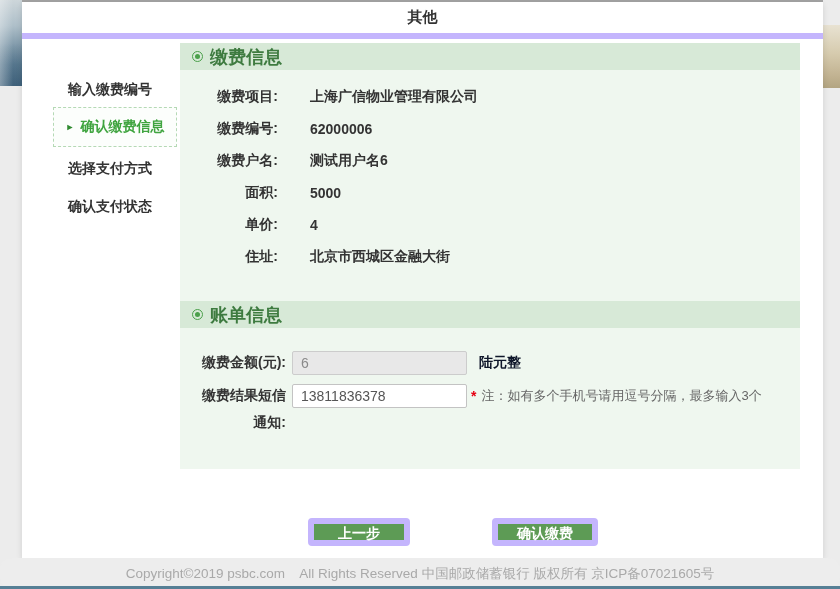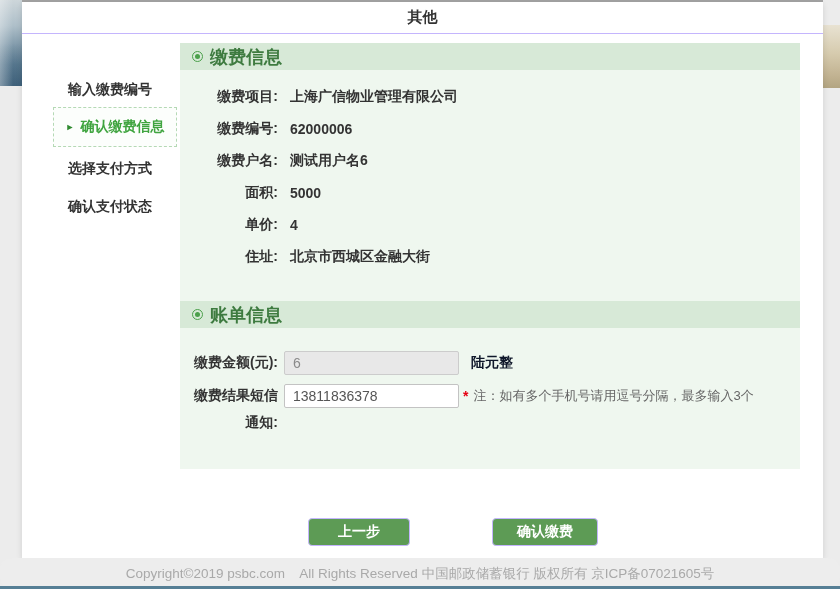--- a/index.html
+++ b/index.html
@@ -21,21 +21,21 @@
   .photo-right{
     position:absolute;right:0;top:25px;width:17px;height:63px;
     background:linear-gradient(180deg,#e8e2d2 0%,#d6cbae 45%,#c2b392 80%,#b3a582 100%);
   }
   .top-edge{position:absolute;left:22px;top:0;width:801px;height:2px;background:#a3a3a3;}
   
   .panel{
     position:absolute;left:22px;top:2px;width:801px;height:556px;
     background:#ffffff;box-shadow:0 2px 6px rgba(0,0,0,0.12);
   }
-  .title-bar{height:31px;border-bottom:1px solid #c4b5fd;display:flex;align-items:center;justify-content:center;}
+  .title-bar{height:31px;border-bottom:6px solid #c4b5fd;display:flex;align-items:center;justify-content:center;}
   .title-bar .title{font-size:15px;font-weight:bold;color:#333;}
   
   .side-item{position:absolute;left:46px;height:18px;line-height:18px;
     font-size:14px;font-weight:bold;color:#333;cursor:pointer;}
   .side-item.i1{top:78px;}
   .side-item.i3{top:157px;}
   .side-item.i4{top:195px;}
   .side-active{
     position:absolute;left:31px;top:105px;width:124px;height:40px;
     background:#fcfefc;border:1px dashed #b5d9b5;box-sizing:border-box;
@@ -47,41 +47,41 @@
   .content{
     position:absolute;left:158px;top:41px;width:620px;height:426px;
     background:#eff7ef;
   }
   .section-bar{height:27px;background:#d7e9d7;display:flex;align-items:center;padding-left:12px;box-sizing:border-box;}
   .radio-icon{width:9px;height:9px;border:1px solid #4ba04b;border-radius:50%;position:relative;margin-right:7px;flex:0 0 auto;}
   .radio-icon:after{content:"";position:absolute;left:2px;top:2px;width:5px;height:5px;border-radius:50%;background:#4ba04b;}
   .section-title{font-size:18px;font-weight:bold;color:#3e7b40;}
   .section-warning{font-size:14px;font-weight:bold;color:#e60012;margin-left:10px;}
   .info-rows{padding-top:11px;}
-  .irow{height:32px;display:flex;align-items:center;}
+  .irow{height:32px;display:flex;align-items:center;gap:30px;}
   .irow .flabel{width:98px;text-align:right;font-size:14px;font-weight:bold;color:#333;flex:0 0 auto;}
-  .irow .fvalue{margin-left:12px;font-size:14px;font-weight:bold;color:#333;}
+  .irow .fvalue{margin-left:2px;font-size:14px;font-weight:bold;color:#333;}
   .bar2{margin-top:28px;}
   .bill-rows{padding-top:20px;}
-  .brow{display:flex;align-items:center;}
+  .brow{display:flex;align-items:center;padding-left:8px;}
   .brow.r1{height:30px;}
   .brow.r2{height:30px;margin-top:3px;}
   .brow.r3{height:24px;}
   .brow .flabel{width:98px;text-align:right;font-size:14px;font-weight:bold;color:#333;flex:0 0 auto;}
   .tbox{margin-left:6px;width:175px;height:24px;box-sizing:border-box;border:1px solid #c3c3c3;
     border-radius:2px;font-size:14px;padding:0 8px;font-family:inherit;outline:none;}
   .tbox.disabled{background:#e8e8e8;color:#8a8a8a;border-color:#cccccc;}
   .tbox.editable{background:#ffffff;color:#555;}
   .amount-words{margin-left:12px;font-size:14px;font-weight:bold;color:#0f172a;}
   .req{color:#e60012;font-size:14px;margin-left:4px;font-weight:bold;}
   .note{color:#666;font-size:13px;margin-left:5px;}
   
   .btn{
     position:absolute;top:516px;height:28px;box-sizing:border-box;
-    background:#5d9b55;border:1px solid #c4b5fd;border-radius:4px;
+    background:#5d9b55;border:6px solid #c4b5fd;border-radius:4px;
     color:#ffffff;font-size:14px;font-weight:bold;font-family:inherit;cursor:pointer;
   }
   .btn.prev{left:286px;width:102px;}
   .btn.confirm{left:470px;width:106px;}
   
   .footer{
     position:absolute;left:0;top:558px;width:840px;height:31px;
     display:flex;align-items:center;justify-content:center;background:#ededed;border-radius:12px;
   }
   .footer .copy{color:#a9a9a9;font-size:13.5px;white-space:pre;}

